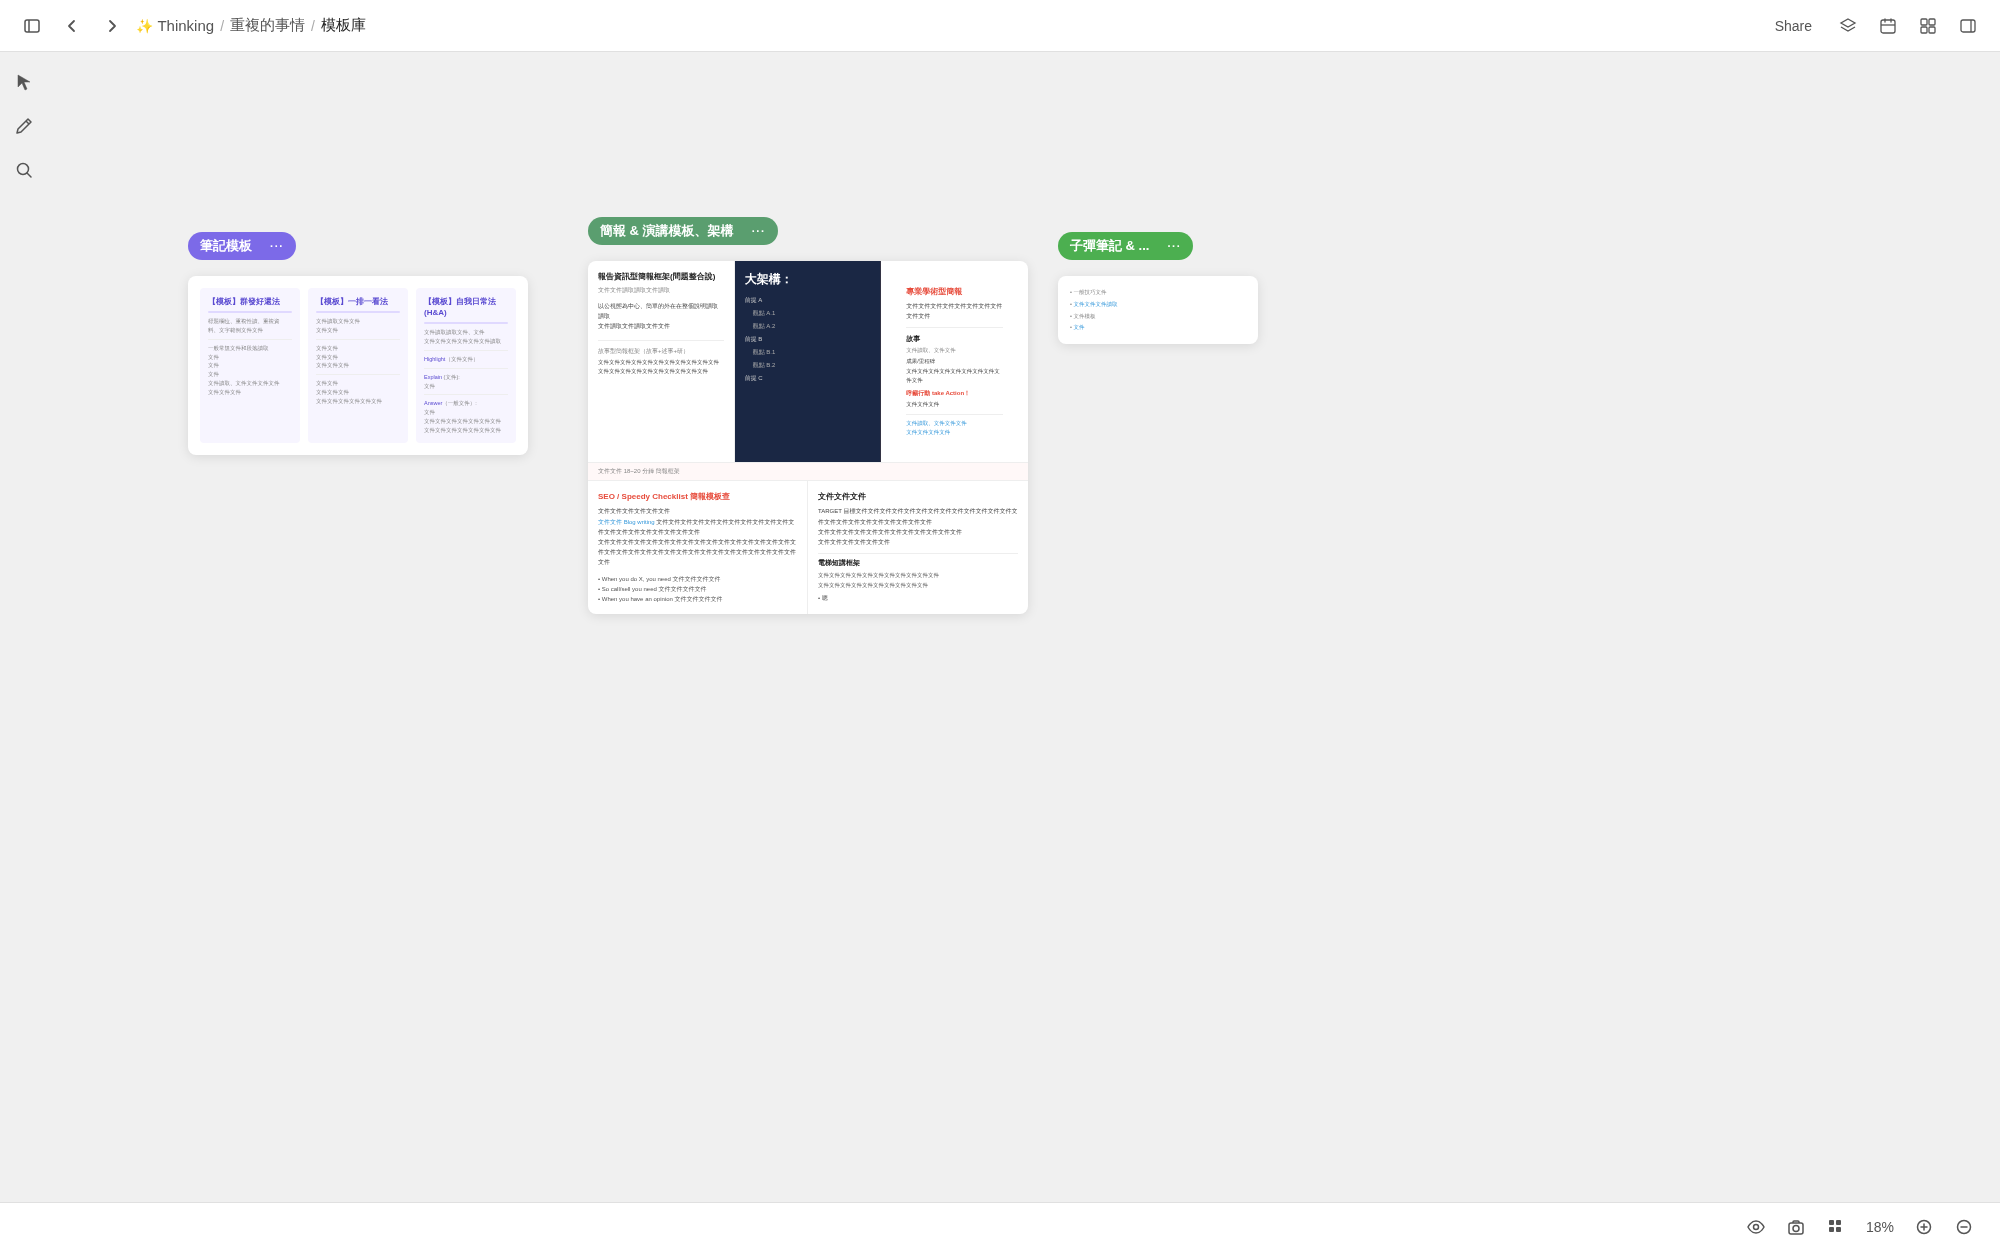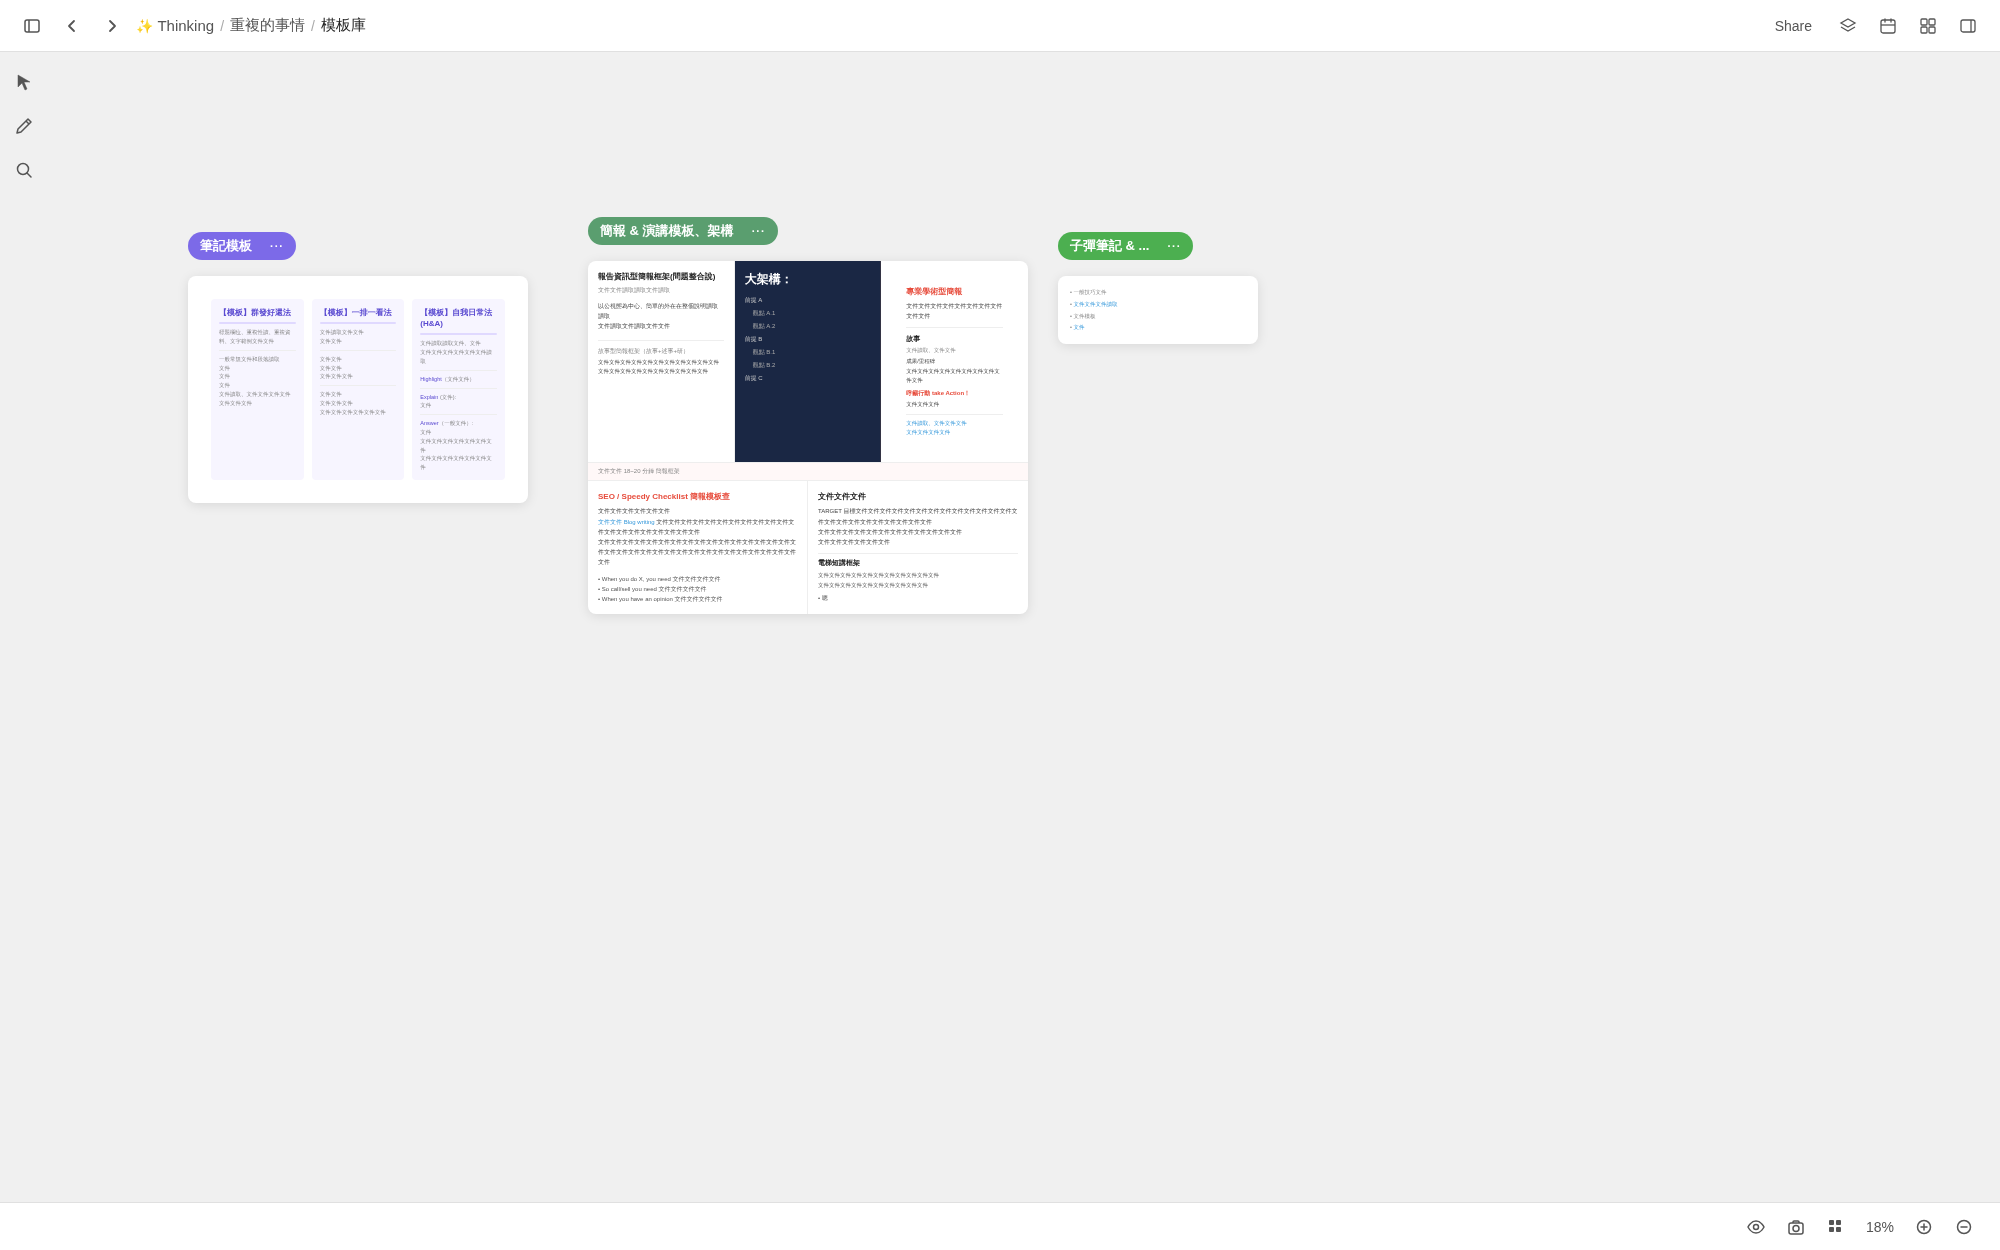--- a/index.html
+++ b/index.html
@@ -179,21 +179,21 @@
     .note-content {
       background: #fff;
       border-radius: 8px;
       overflow: hidden;
       box-shadow: 0 2px 12px rgba(0,0,0,0.1);
       display: flex;
       flex-direction: column;
     }
     .note-inner {
       display: flex;
-      padding: 23px;
+      padding: 12px;
       gap: 8px;
     }
     .note-col {
       flex: 1;
       background: #f7f5ff;
       border-radius: 4px;
       padding: 8px;
       font-size: 7px;
       color: #333;
       line-height: 1.4;

